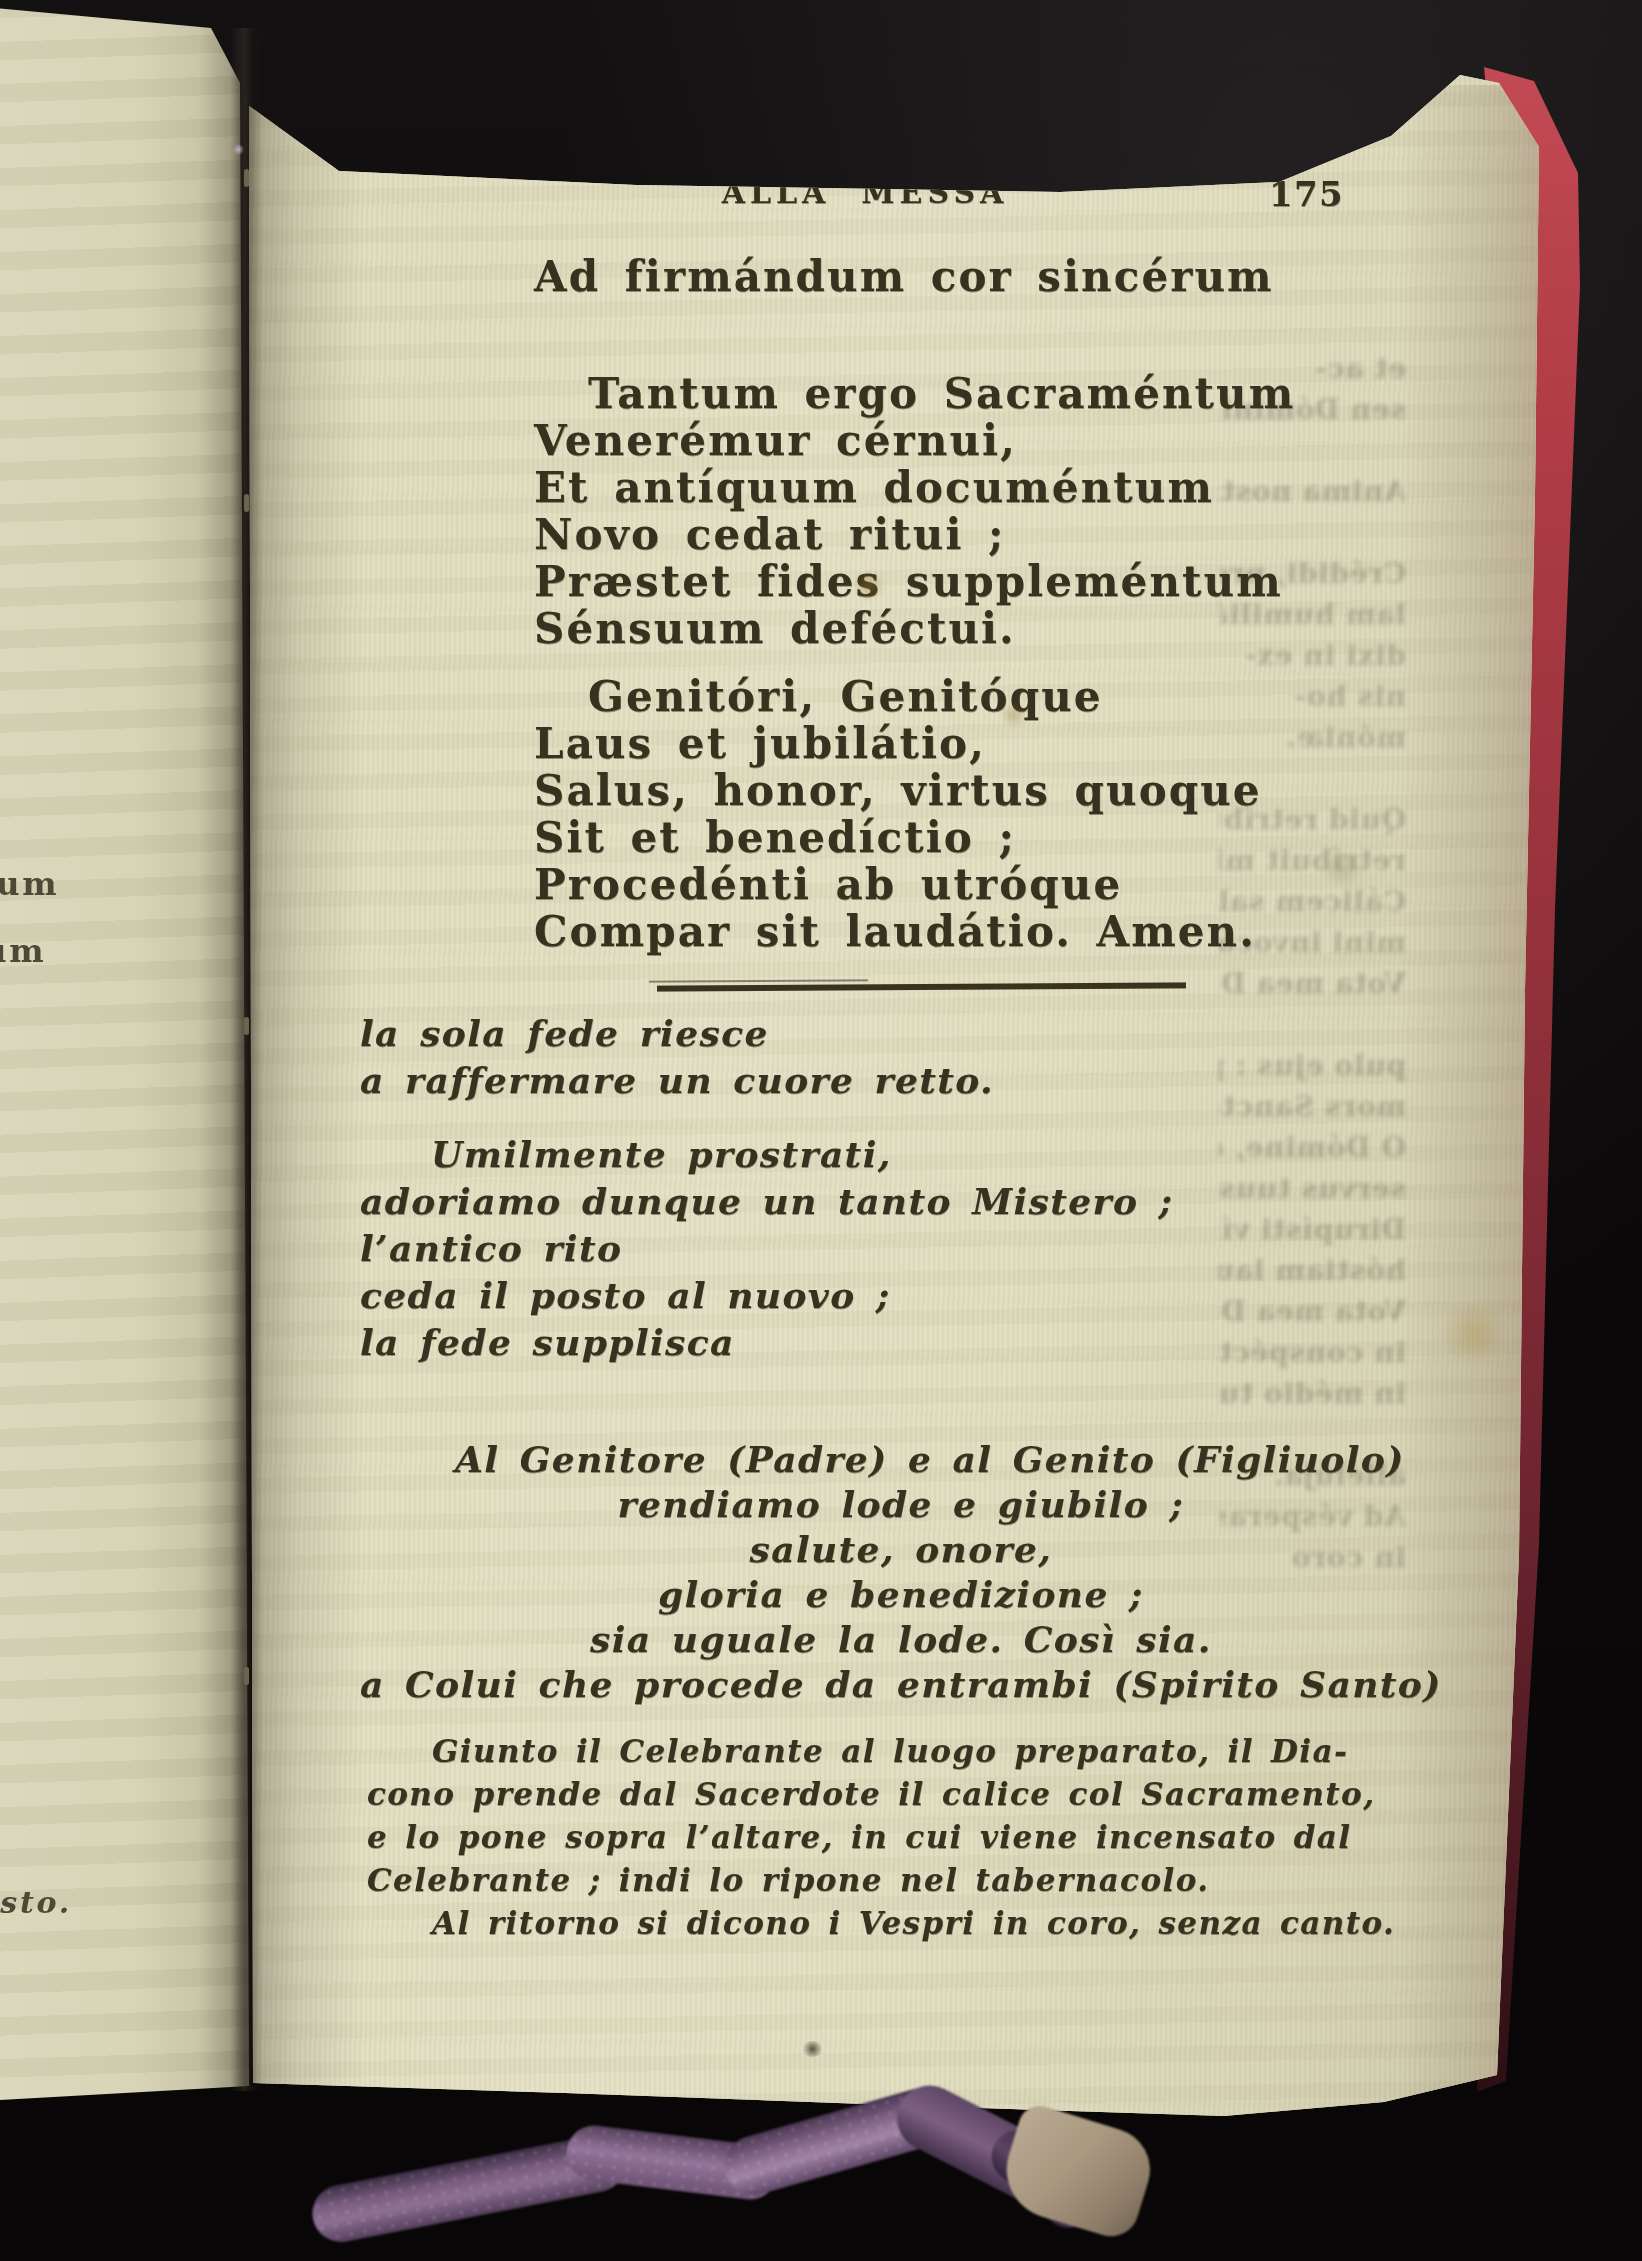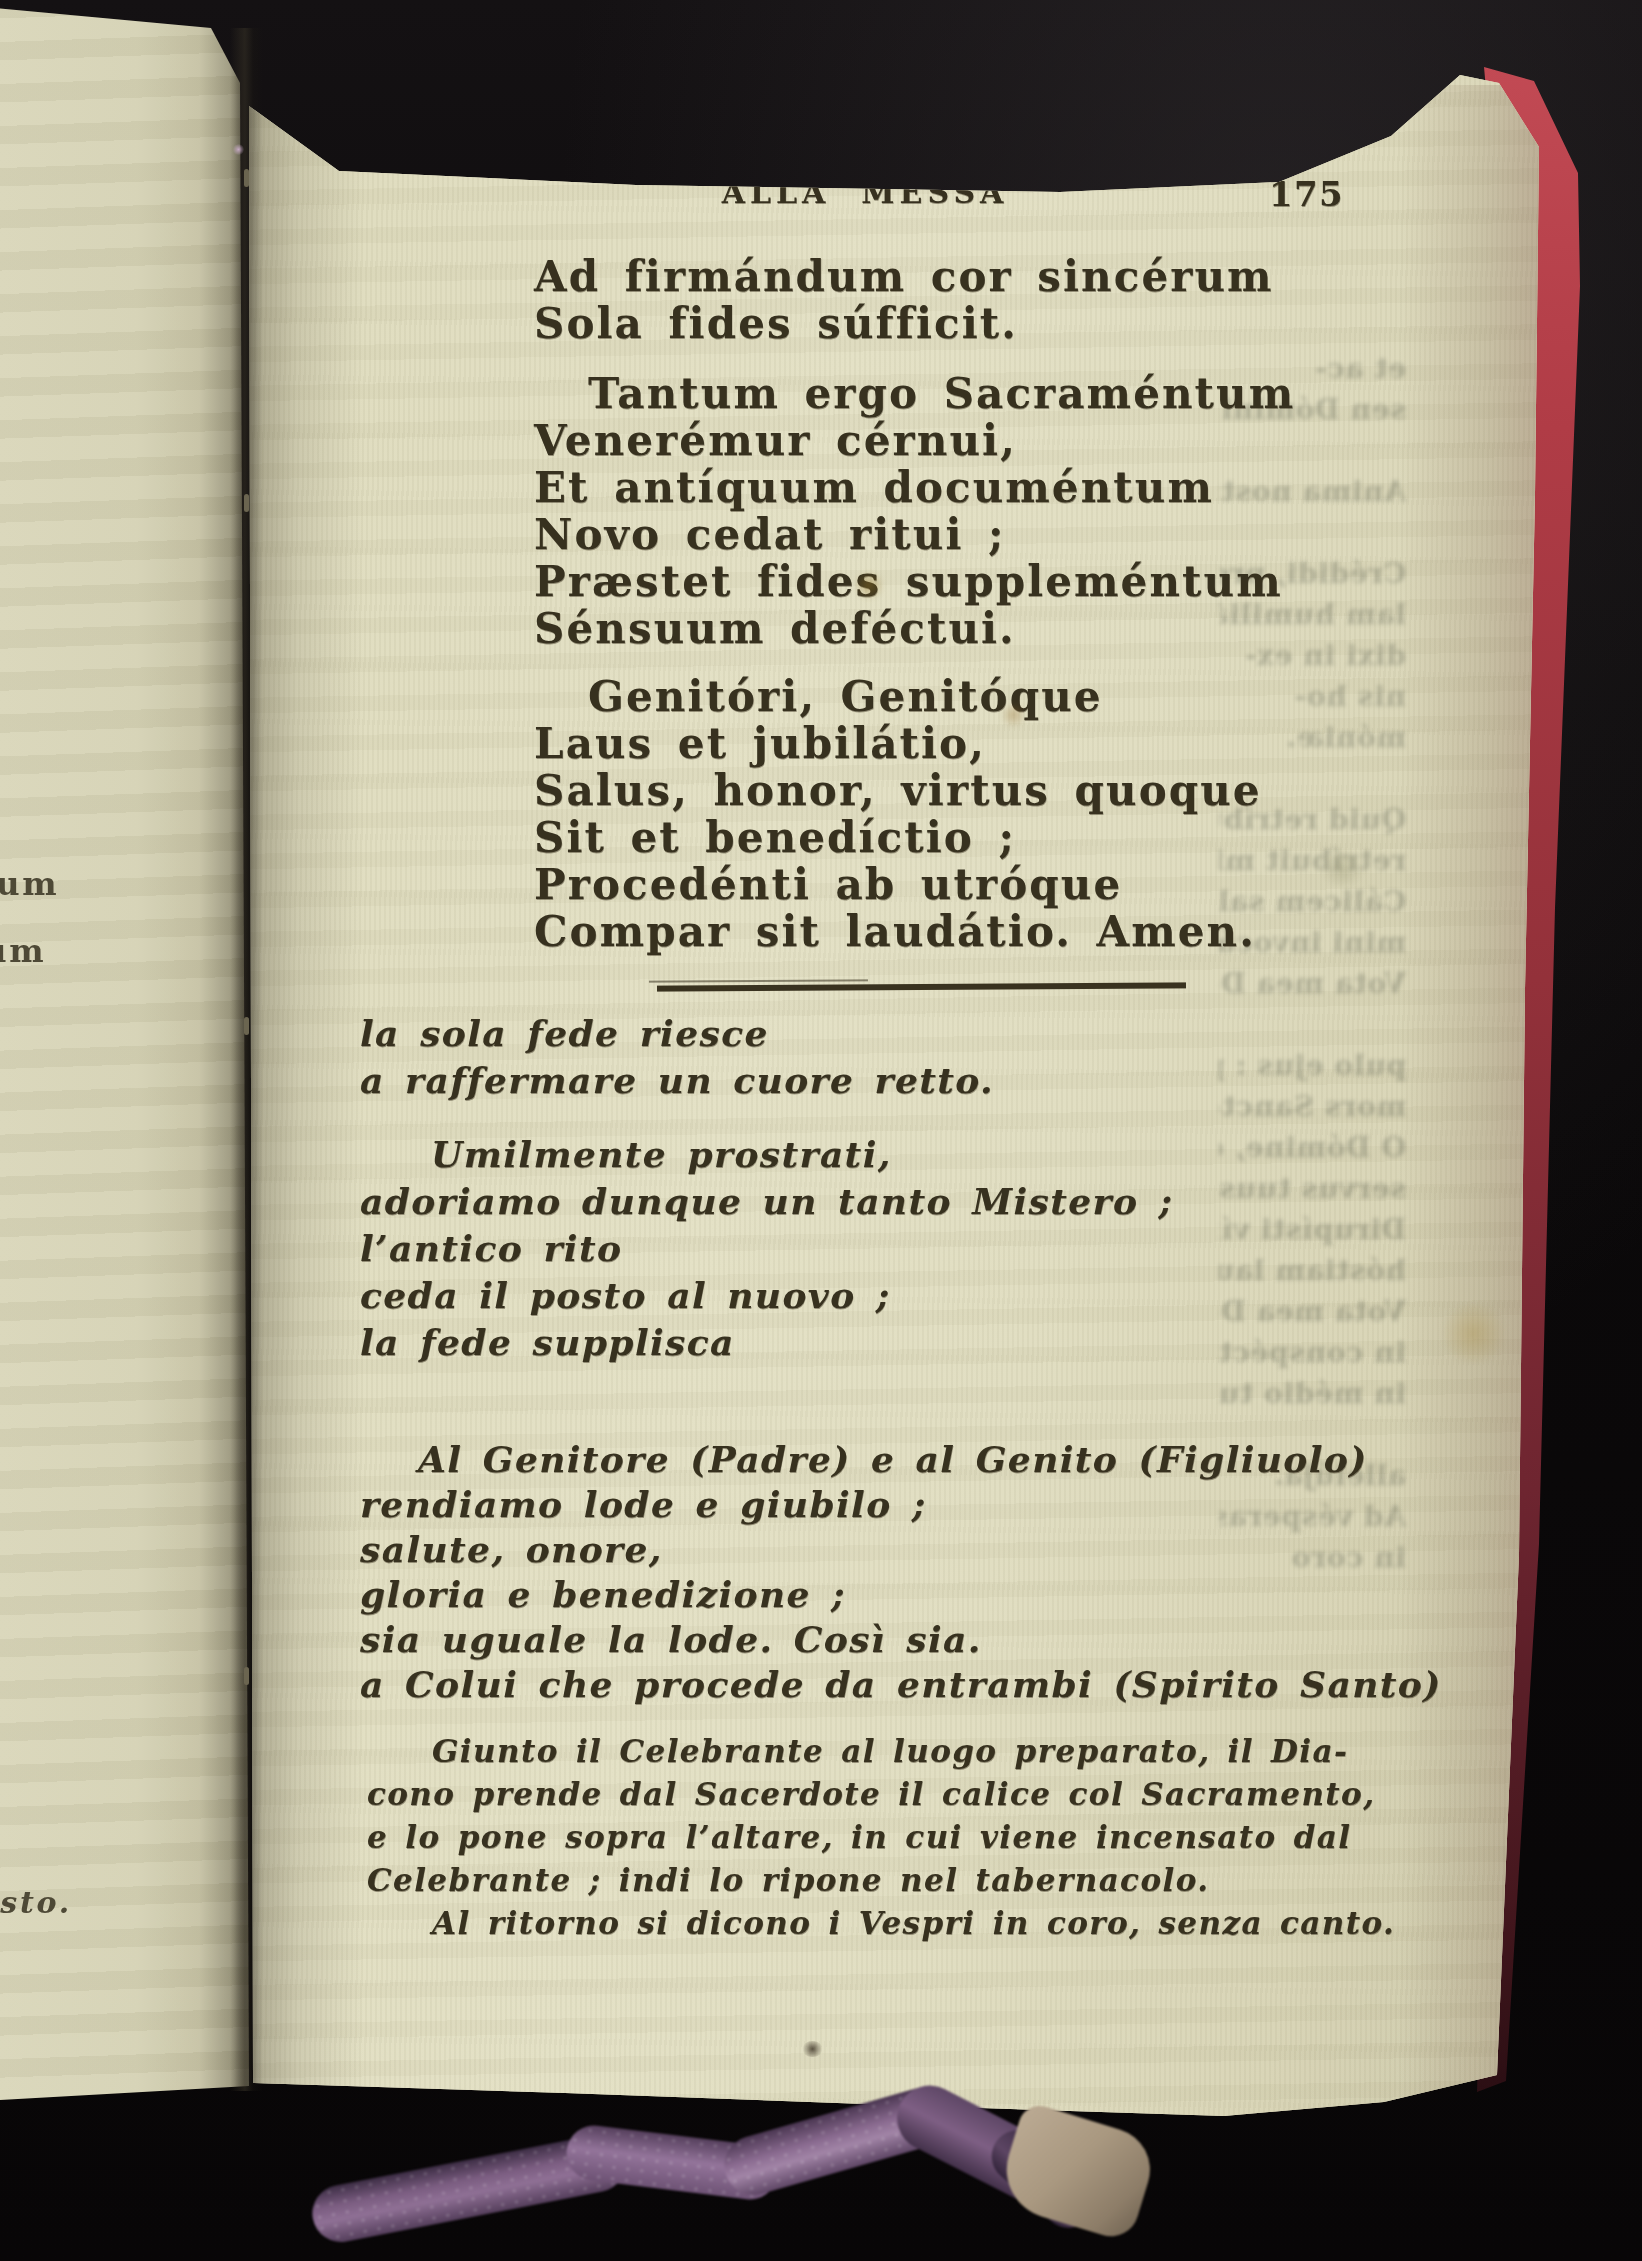--- a/index.html
+++ b/index.html
@@ -83,21 +83,21 @@
 
   #rule{left:657px;top:984px;width:529px;height:6.4px;background:#39321f;
     transform:rotate(-.35deg);filter:blur(0.3px);}
   #rule::before{content:"";position:absolute;left:-8.5px;top:-5px;width:219px;height:2.1px;
     background:rgba(57,50,31,.55);}
 
   .ital{left:360px;font-style:italic;font-weight:bold;font-size:36px;line-height:47px;
     letter-spacing:1.4px;word-spacing:6.4px;white-space:nowrap;filter:blur(0.2px);}
   #ital-1{top:1010px;}
   #ital-2{top:1131px;} #ital-2 .line:first-child{text-indent:71px;}
-  #ital-3{top:1437px;line-height:45px;} #ital-3 .line:first-child{text-indent:58px;}
+  #ital-3{top:1437px;line-height:45px;text-align:center;} #ital-3 .line:first-child{text-indent:58px;}
 
   .rubric{left:367px;top:1730px;font-style:italic;font-weight:bold;font-size:31px;
     line-height:43px;letter-spacing:1.4px;word-spacing:5px;white-space:nowrap;filter:blur(0.2px);}
   .rubric .line:first-child{text-indent:65px;}
   .rubric .line:last-child{text-indent:65px;}
 
   
   #ghost-col{left:1219px;top:348px;width:187px;height:1314px;
     transform:scaleX(-1);opacity:.34;filter:blur(2.1px);
     color:#5c6050;font-weight:bold;font-size:28px;line-height:41px;
@@ -177,21 +177,20 @@
       <div class="ghost-line">in coro</div>
     </div>
 
   <div id="page-head" class="abs print">
     <div id="head-title">ALLA MESSA</div>
     <div id="head-num">175</div>
   </div>
 
   <div id="latin-1" class="abs print latin">
       <div class="line">Ad firmándum cor sincérum</div>
-      <div class="line">Sola fides súfficit.</div>
     </div>
   <div id="latin-2" class="abs print latin">
       <div class="line">Tantum ergo Sacraméntum</div>
       <div class="line">Venerémur cérnui,</div>
       <div class="line">Et antíquum documéntum</div>
       <div class="line">Novo cedat ritui ;</div>
       <div class="line">Præstet fides suppleméntum</div>
       <div class="line">Sénsuum deféctui.</div>
     </div>
   <div id="latin-3" class="abs print latin">

